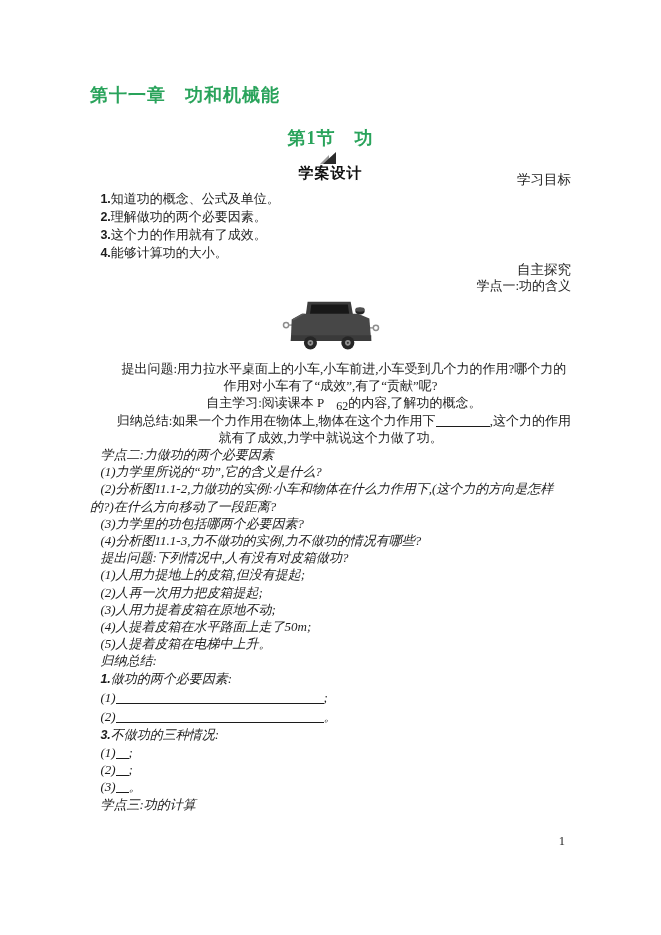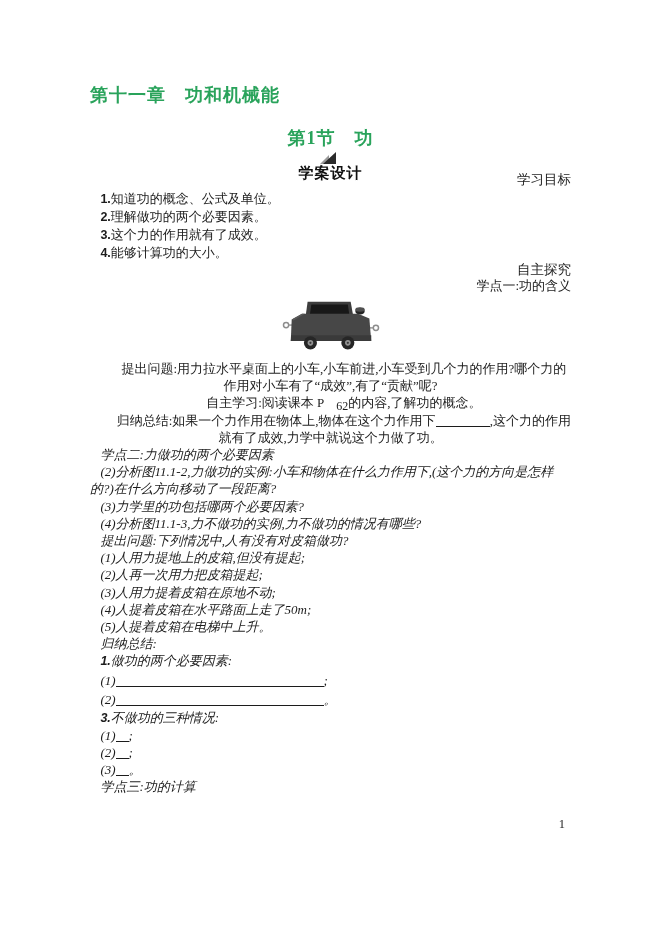--- a/index.html
+++ b/index.html
@@ -111,20 +111,21 @@
   <div class="bodyflow">
     <p class="ind2">提出问题:用力拉水平桌面上的小车,小车前进,小车受到几个力的作用?哪个力的作用对小车有了“成效”,有了“贡献”呢?</p>
 
     <p class="ind2"><span>自主学习:阅读课本 P</span><sub class="pageref">62</sub><span>的内容,了解功的概念。</span></p>
 
     <p class="ind2"><span>归纳总结:如果一个力作用在物体上,物体在这个力作用下</span><span class="blank w54"></span><span>,这个力的作用就有了成效,力学中就说这个力做了功。</span></p>
 
     <p class="ind1">学点二:力做功的两个必要因素</p>
 
 
+    <p class="ind1">(1)力学里所说的“功”,它的含义是什么?</p>
     <p class="ind1">(2)分析图11.1-2,力做功的实例:小车和物体在什么力作用下,(这个力的方向是怎样的?)在什么方向移动了一段距离?</p>
     <p class="ind1">(3)力学里的功包括哪两个必要因素?</p>
     <p class="ind1">(4)分析图11.1-3,力不做功的实例,力不做功的情况有哪些?</p>
 
     <p class="ind1">提出问题:下列情况中,人有没有对皮箱做功?</p>
 
     <p class="ind1">(1)人用力提地上的皮箱,但没有提起;</p>
     <p class="ind1">(2)人再一次用力把皮箱提起;</p>
     <p class="ind1">(3)人用力提着皮箱在原地不动;</p>
     <p class="ind1">(4)人提着皮箱在水平路面上走了50m;</p>

